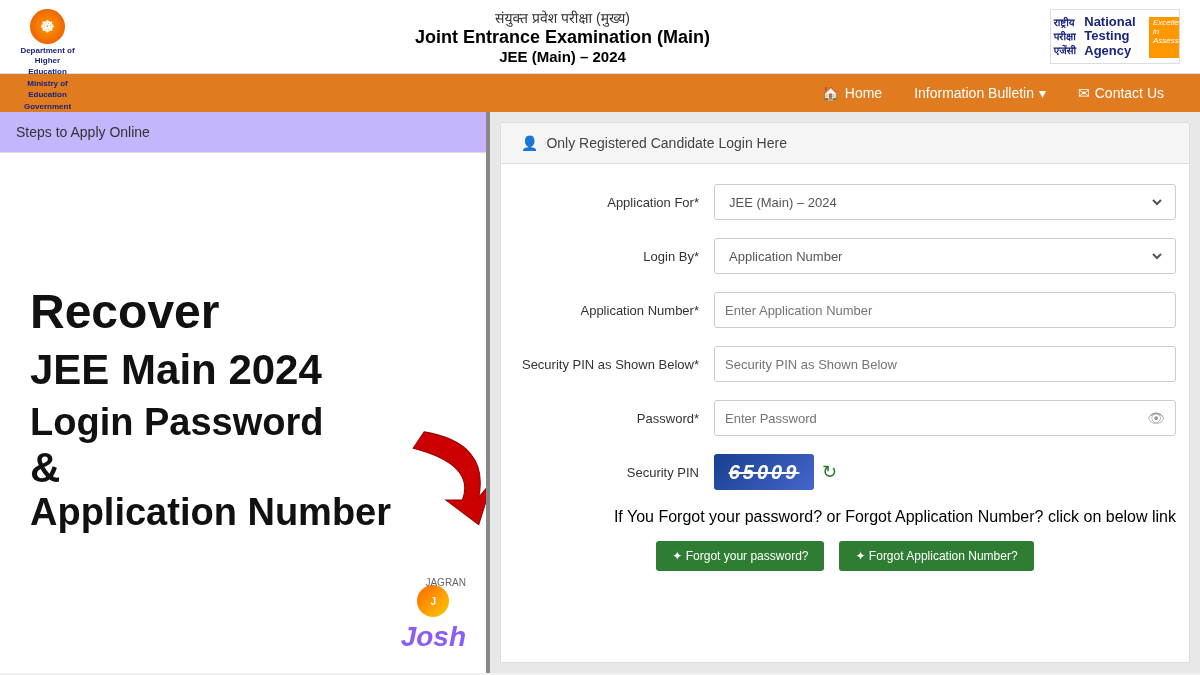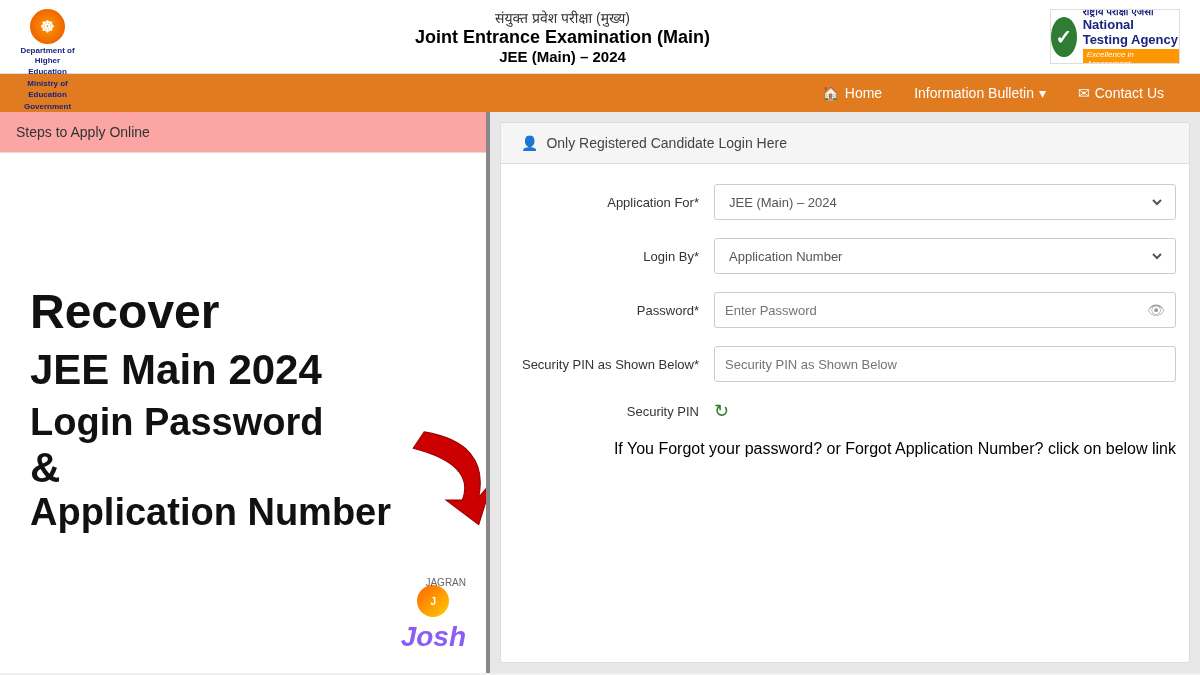--- a/index.html
+++ b/index.html
@@ -87,21 +87,21 @@
 
     
     .left-panel {
       width: 490px;
       background: white;
       border-right: 4px solid #888;
       position: relative;
       overflow: hidden;
     }
     .left-panel-header {
-      background: #fca5a5;
+      background: #c4b5fd;
       padding: 12px 16px;
       font-size: 14px;
       color: #333;
       border-bottom: 1px solid #ddd;
     }
     .left-panel-body {
       padding: 20px 30px;
       display: flex;
       flex-direction: column;
       align-items: flex-start;
@@ -342,21 +342,20 @@
       background: #2e7d32;
       display: flex;
       align-items: center;
       justify-content: center;
       color: white;
       font-size: 20px;
       font-weight: bold;
     }
     .nta-text-block {
       display: flex;
-      flex-direction: column;
     }
     .nta-hindi { font-size: 10px; color: #1a237e; font-weight: bold; }
     .nta-english { font-size: 13px; color: #1a237e; font-weight: bold; line-height: 1.1; }
     .nta-tagline {
       background: #ff9800;
       color: white;
       font-size: 8px;
       padding: 1px 4px;
       margin-top: 2px;
       font-style: italic;
@@ -455,41 +454,52 @@
 
       <div class="form-row">
         <div class="form-label">Login By*</div>
         <div class="form-control" style="cursor:pointer;">
           <select>
             <option>Application Number</option>
           </select>
         </div>
       </div>
 
+      <div class="form-row">
+        <div class="form-label">Application Number*</div>
+        <div class="form-control">
+          <input type="text" placeholder="Enter Application Number" style="">
+        </div>
+      </div>
+
+      <div class="form-row">
+        <div class="form-label">Security PIN as Shown Below*</div>
+        <div class="form-control">
+          <input type="text" placeholder="Security PIN as Shown Below" style="">
+        </div>
+      </div>
 
       <div class="form-row">
         <div class="form-label">Password*</div>
         <div class="form-control has-icon">
           <input type="password" style="flex: 1 1 0%;" placeholder="Enter Password">
           <span class="eye-icon">👁</span>
         </div>
       </div>
 
       <div class="form-row">
-        <div class="form-label">Security PIN as Shown Below*</div>
-        <div class="form-control">
-          <input type="text" placeholder="Security PIN as Shown Below" style="">
-        </div>
-      </div>
-
-      <div class="form-row">
         <div class="form-label">Security PIN</div>
         <div class="captcha-area">
+          <div class="captcha-img">65009</div>
           <span class="refresh-icon">↻</span>
         </div>
       </div>
 
       <div class="forgot-text">If You Forgot your password? or Forgot Application Number? click on below link</div>
 
+      <div class="btn-row">
+        <button class="btn-green">✦ Forgot your password?</button>
+        <button class="btn-green">✦ Forgot Application Number?</button>
+      </div>
 
     </div>
   </div>
 </div>
 
 </body></html>

